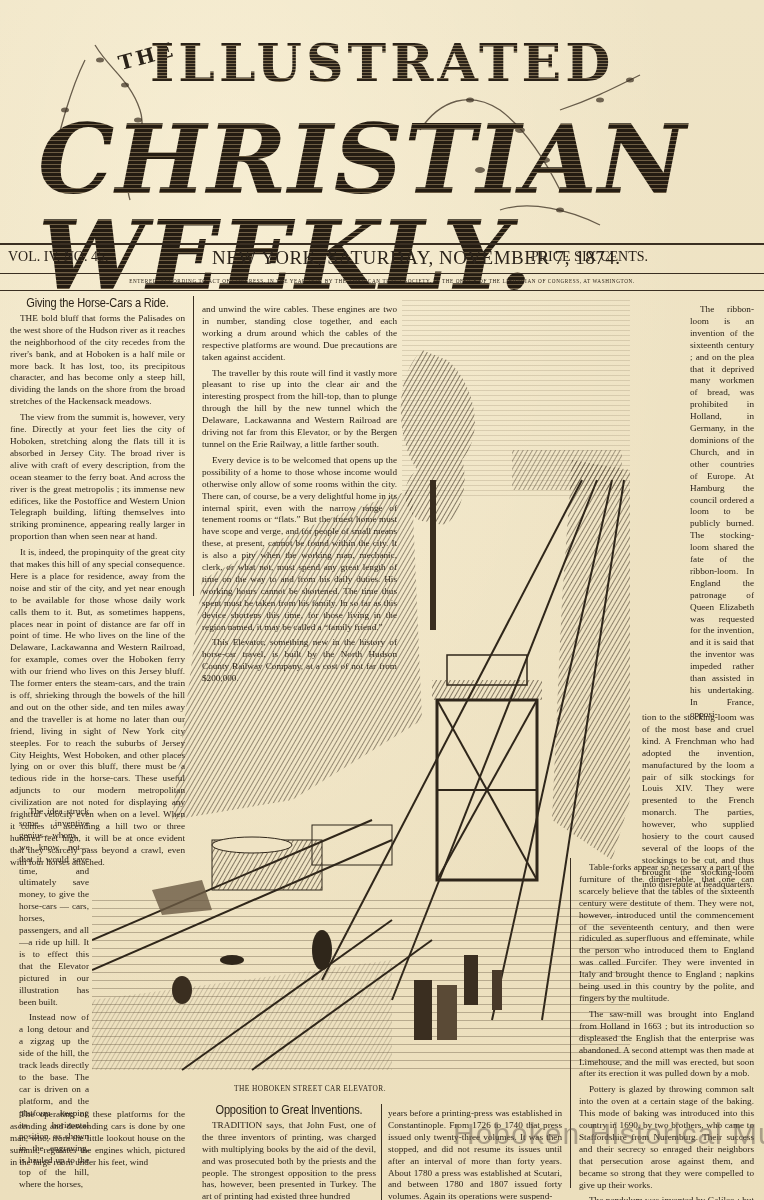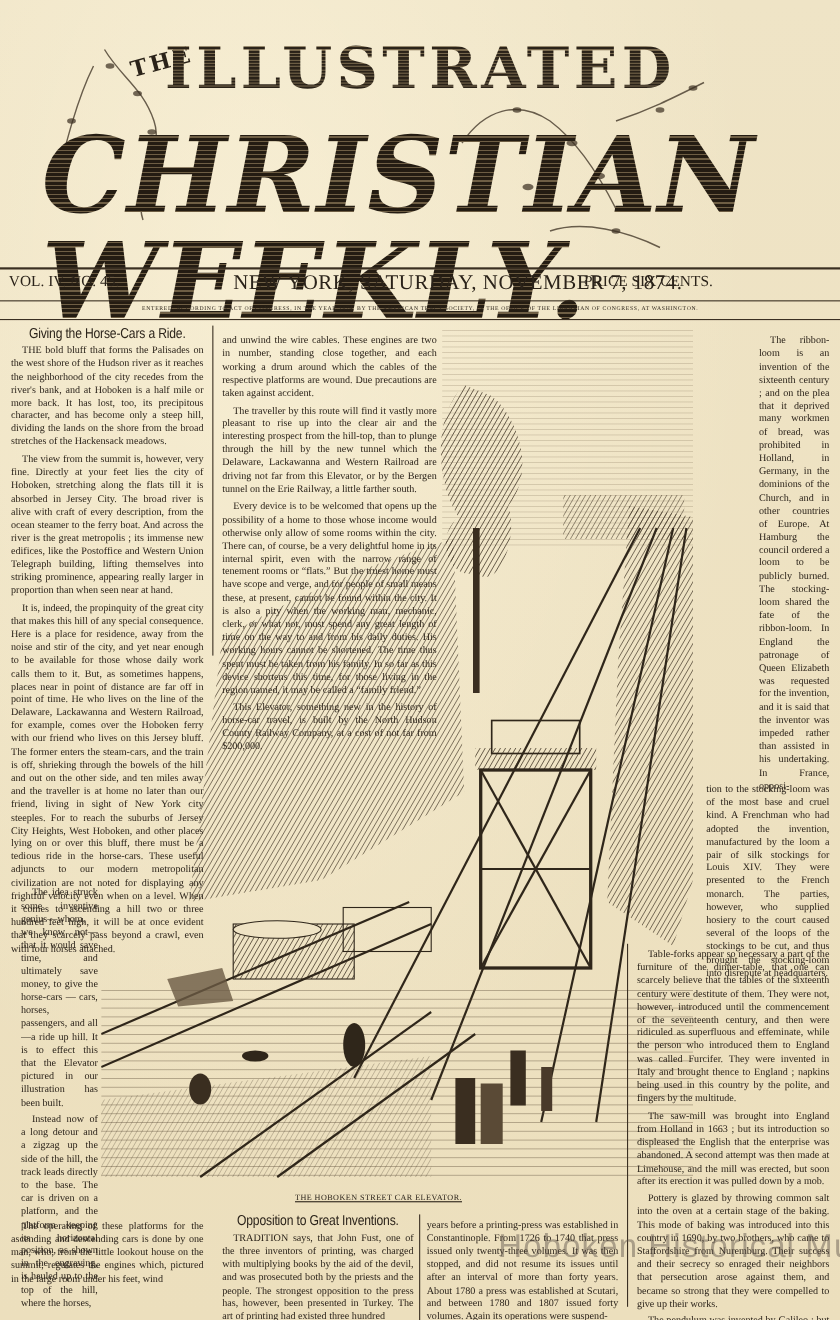--- a/index.html
+++ b/index.html
@@ -22,21 +22,21 @@
   .dl-date{position:absolute;left:173px;top:0px;font-size:19px;letter-spacing:.5px;font-family:"Liberation Serif",serif;margin-left:39px;}
   .dl-price{position:absolute;right:10px;top:2px;font-size:14px;font-family:"Liberation Serif",serif;margin-left:15px;}
   .entered{position:absolute;left:0;width:764px;top:278px;text-align:center;font-size:5.2px;letter-spacing:.6px;font-family:"Liberation Serif",serif;}
   
   .col{position:absolute;font-family:"Liberation Serif",serif;font-size:9.2px;line-height:11.9px;text-align:justify;}
   .col p{margin:4px;text-indent:10px;}
   .col h2{margin:0 0 3px 0;text-align:center;font-size:13px;font-weight:normal;font-family:"Liberation Sans",sans-serif;letter-spacing:-.2px;transform:scaleX(.85);}
   .vrule{position:absolute;width:0;border-left:1px solid #3a2f22;}
   
   .illus{position:absolute;left:92px;top:300px;width:538px;height:775px;}
-  .caption{position:absolute;left:200px;top:1084px;width:220px;text-align:right;font-size:7.4px;letter-spacing:.4px;font-family:"Liberation Serif",serif;text-decoration:underline;}
+  .caption{position:absolute;left:200px;top:1084px;width:220px;text-align:center;font-size:7.4px;letter-spacing:.4px;font-family:"Liberation Serif",serif;}
   .watermark{position:absolute;left:453px;top:1117px;font-size:30px;font-family:"Liberation Sans",sans-serif;color:rgba(90,80,70,.45);letter-spacing:1px;white-space:nowrap;}
 </style>
 </head>
 <body>
 
 <div class="page">
 
   <div class="masthead">
     <svg width="764" height="240" style="position:absolute;left:0;top:0">
       <g fill="none" stroke="#3a2e20" stroke-width="1.3" opacity=".75">

